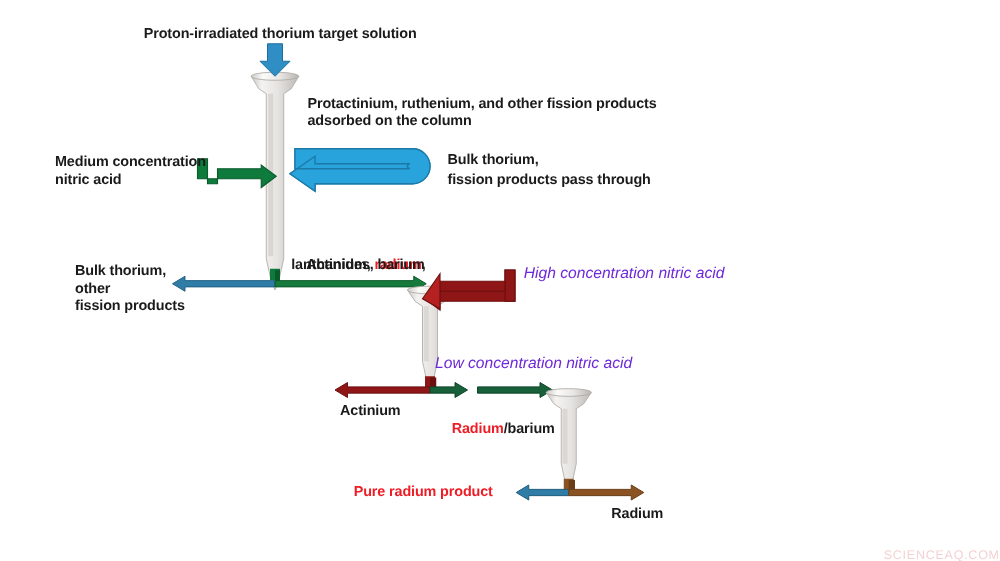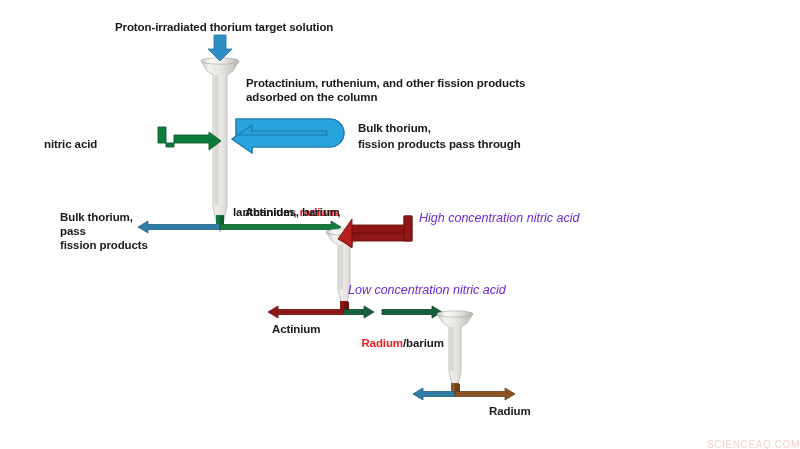--- a/index.html
+++ b/index.html
@@ -131,39 +131,41 @@
   </svg>
 
   <div class="lbl" style="left:115px; top:9px;">Proton-irradiated thorium target solution</div>
 
   <div class="lbl" style="left:246px; top:65px;">Protactinium, ruthenium, and other fission products</div>
   <div class="lbl" style="left:246px; top:79px;">adsorbed on the column</div>
 
   <div class="lbl" style="left:358px; top:110px;">Bulk thorium,</div>
   <div class="lbl" style="left:358px; top:126px;">fission products pass through</div>
 
+  <div class="lbl" style="left:44px; top:112px;">Medium concentration</div>
   <div class="lbl" style="left:44px; top:126px;">nitric acid</div>
 
   <div class="lbl" style="left:60px; top:199px;">Bulk thorium,</div>
-  <div class="lbl" style="left:60px; top:213px;">pass</div>
+  <div class="lbl" style="left:60px; top:213px;">other</div>
   <div class="lbl" style="left:60px; top:227px;">fission products</div>
 
   <div class="lbl" style="left:233px; top:180px;">
     <span>Actinium, </span><span class="redbold">radium</span><span>,</span>
   </div>
   <div class="lbl" style="left:233px; top:194px;">lanthanides, barium</div>
 
   <div class="ital" style="left:419px; top:200px;">High concentration nitric acid</div>
 
   <div class="ital" style="left:348px; top:272px;">Low concentration nitric acid</div>
 
   <div class="lbl" style="left:272px; top:311px;">Actinium</div>
 
   <div class="lbl" style="left:349px; top:311px;">
     <span class="redbold">Radium</span><span>/barium</span>
   </div>
 
+  <div class="lbl redbold" style="left:283px; top:376px;">Pure radium product</div>
 
   <div class="lbl" style="left:489px; top:393px;">Radium</div>
 
   <div class="wm" style="left:707px; top:428px;">SCIENCEAQ.COM</div>
 
 </div>
 
 </body></html>

